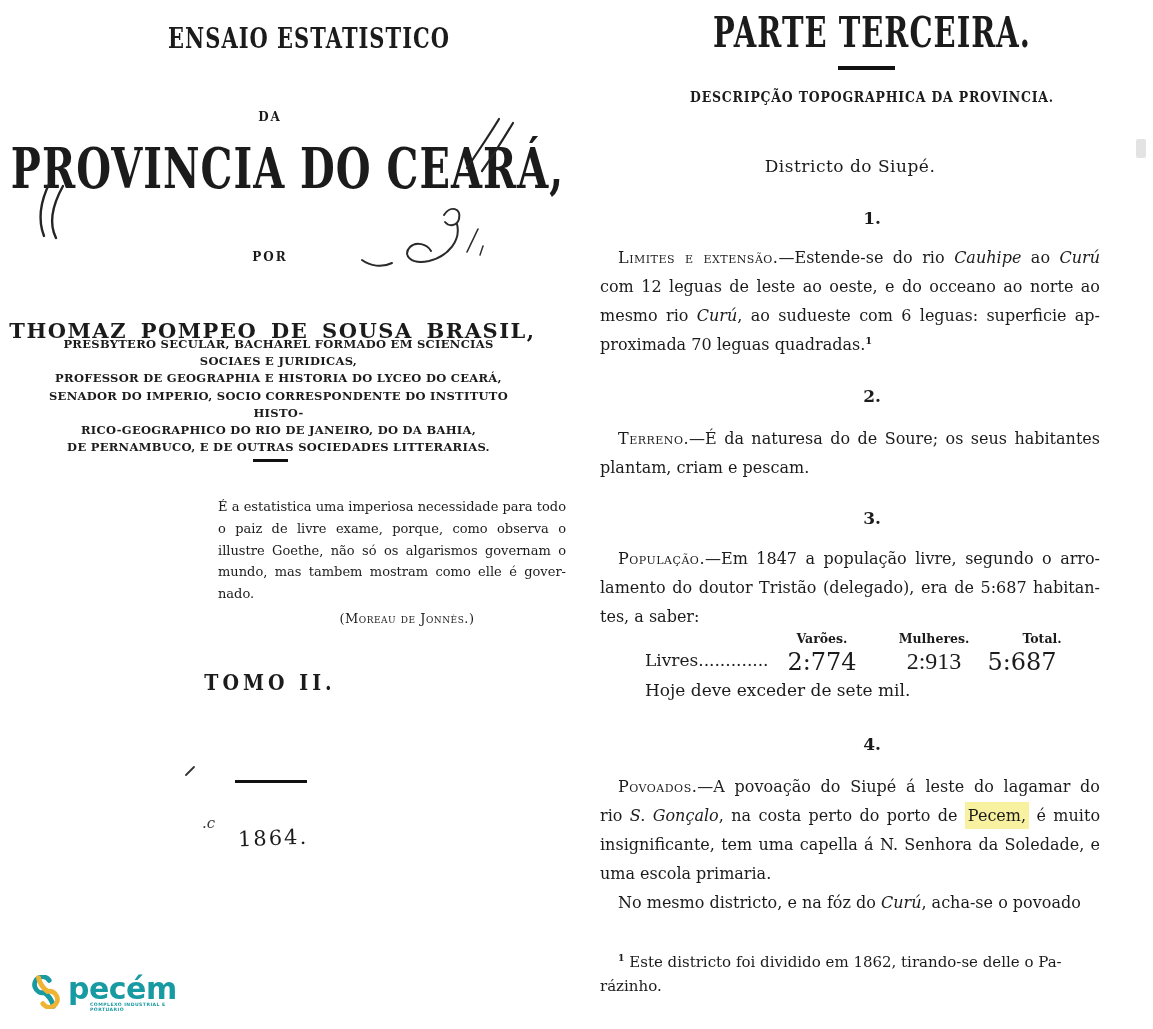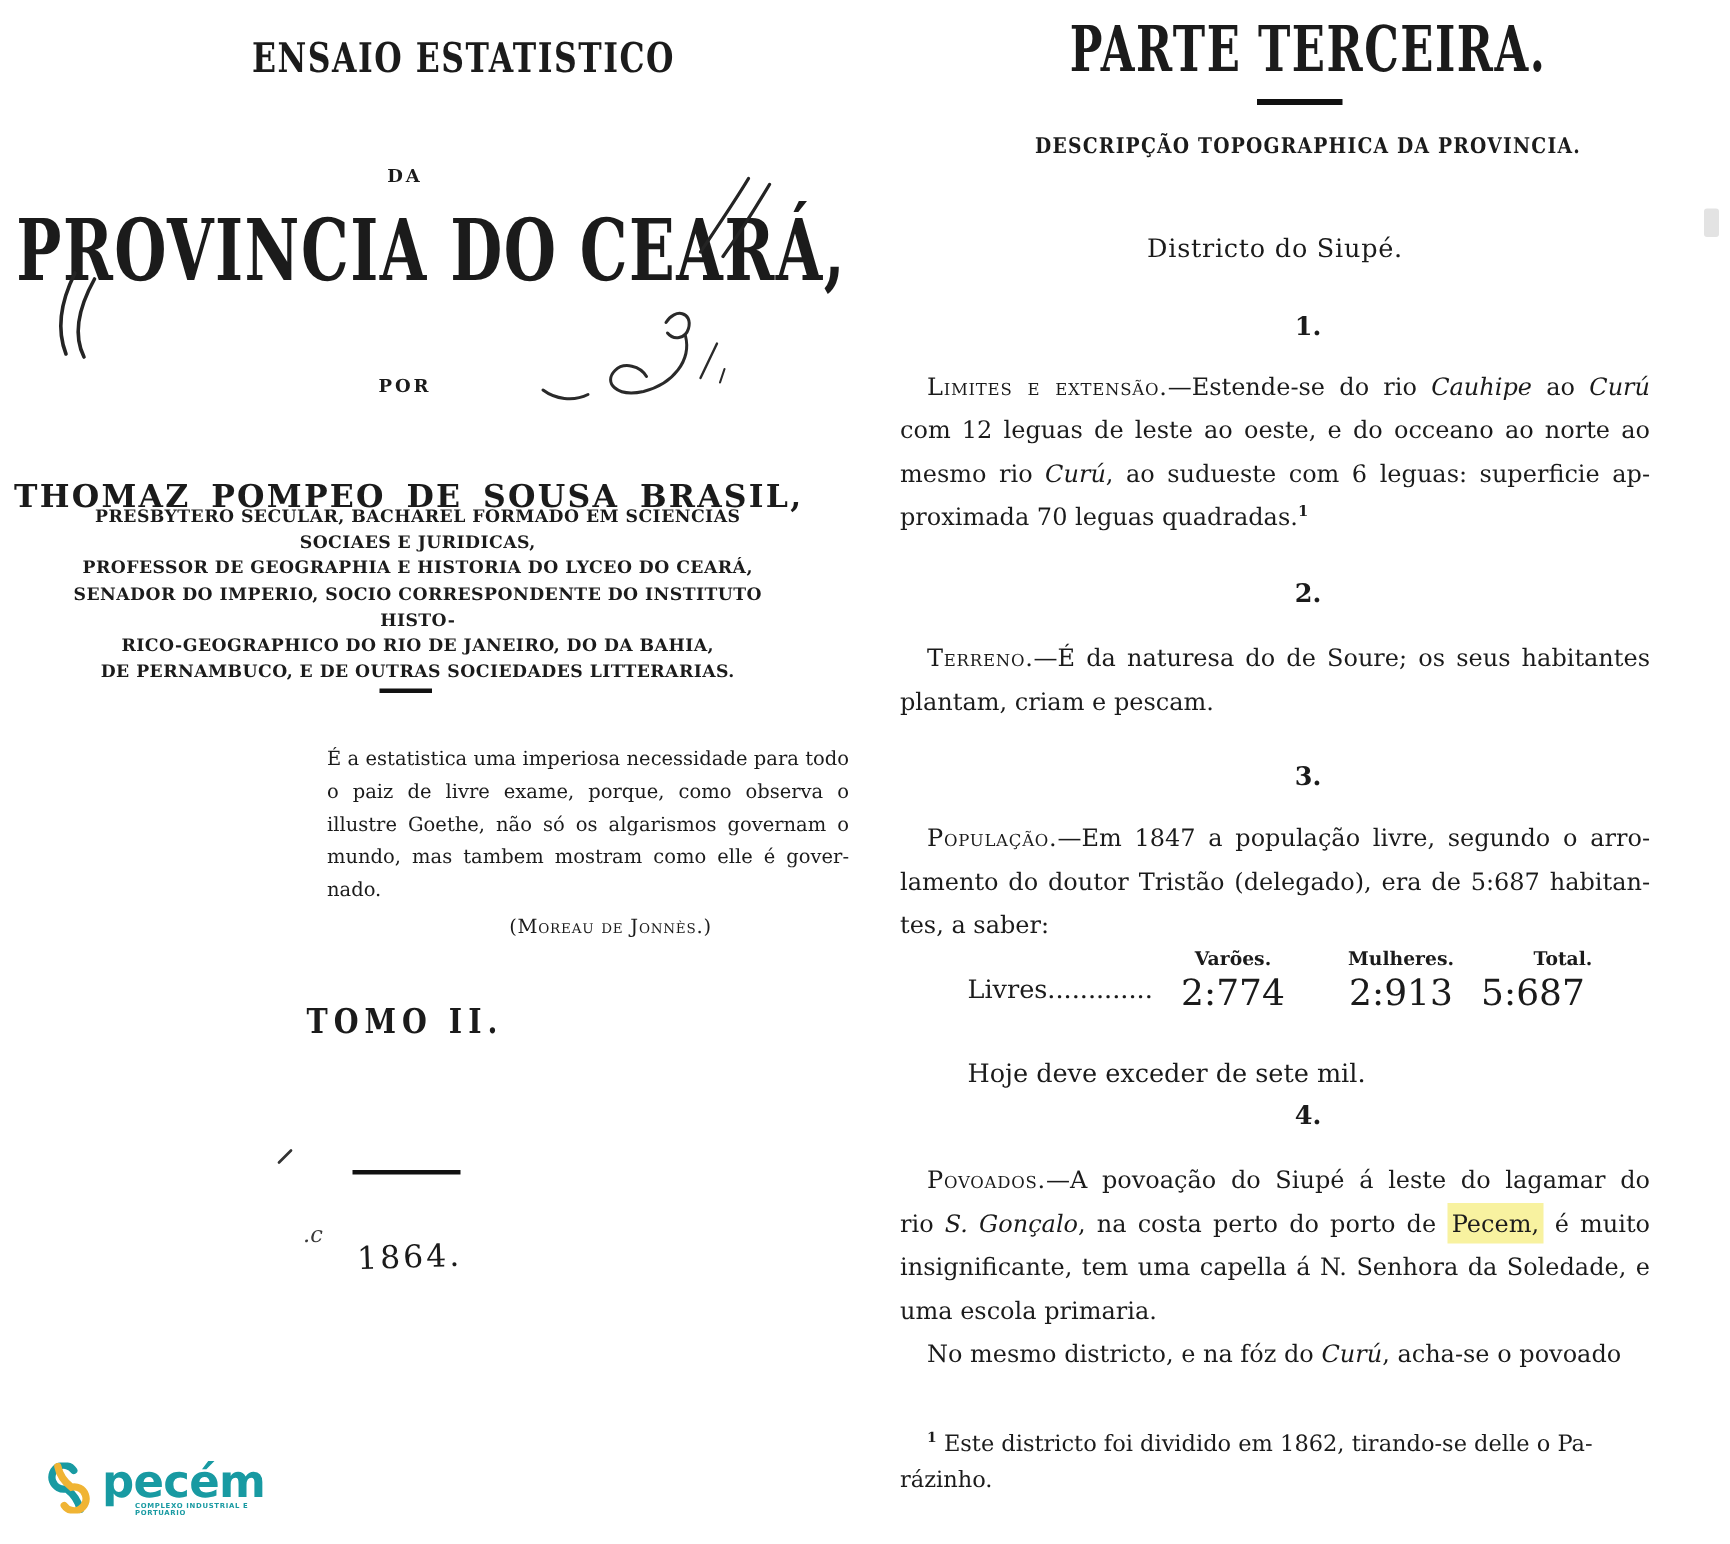--- a/index.html
+++ b/index.html
@@ -187,24 +187,24 @@
     <div class="j"><span>lamento do doutor Tristão (delegado), era de 5:687 habitan-</span></div>
     <div><span>tes, a saber:</span></div>
   </div>
 
   <div class="abs th" style="left:772px;top:631px;width:100px;">Varões.</div>
   <div class="abs th" style="left:884px;top:631px;width:100px;">Mulheres.</div>
   <div class="abs th" style="left:992px;top:631px;width:100px;">Total.</div>
 
   <div class="abs trow" style="left:645px;top:650px;">Livres.............</div>
   <div class="abs tv" style="left:772px;top:648px;width:100px;">2:774</div>
-  <div class="abs tv" style="left:884px;top:648px;width:100px;">2:913</div>
+  <div class="abs tv" style="left:884px;top:648px;width:100px;font-family:Liberation Serif, serif;">2:913</div>
   <div class="abs tv" style="left:972px;top:648px;width:100px;">5:687</div>
 
-  <div class="abs trow" style="left:645px;top:706px;">Hoje deve exceder de sete mil.</div>
+  <div class="abs trow" style="left:645px;top:680px;">Hoje deve exceder de sete mil.</div>
 
   <div class="abs ctr sec-num" style="left:622px;top:734px;width:500px;">
     <span>4.</span>
   </div>
 
   <div class="abs rp-para" style="left:600px;top:772px;width:500px;">
     <div class="j ind"><span class="sc">Povoados.</span><span>—A povoação do Siupé á leste do lagamar do</span></div>
     <div class="j"><span>rio </span><span class="it">S. Gonçalo</span><span>, na costa perto do porto de </span><span class="hl">Pecem,</span><span> é muito</span></div>
     <div class="j"><span>insignificante, tem uma capella á N. Senhora da Soledade, e</span></div>
     <div><span>uma escola primaria.</span></div>

